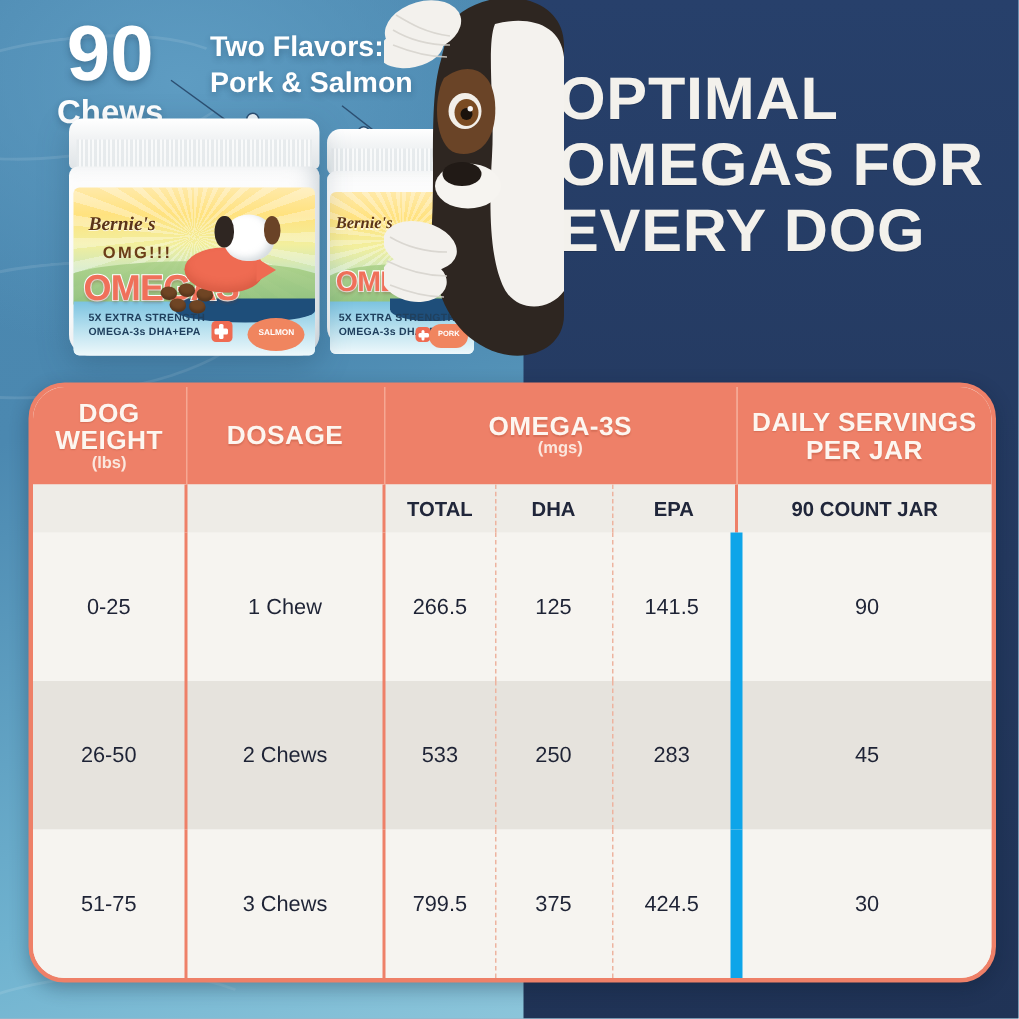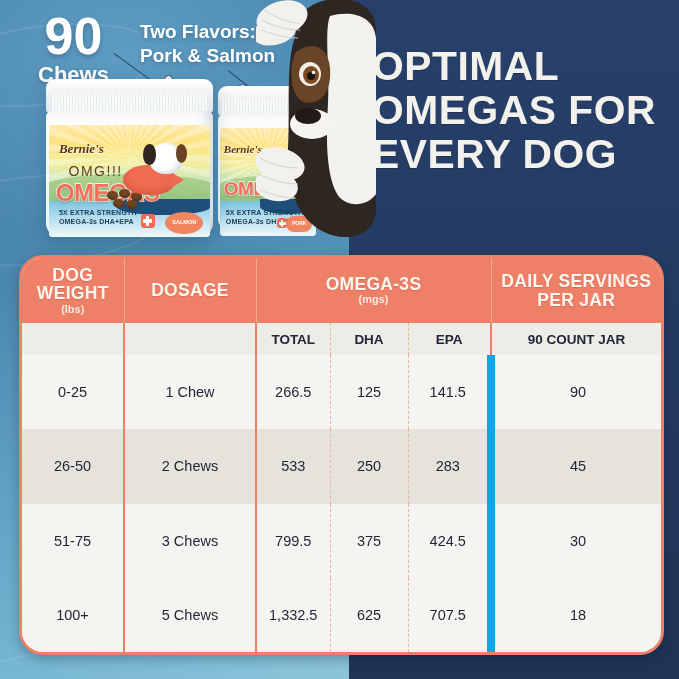--- a/index.html
+++ b/index.html
@@ -121,21 +121,21 @@
     position:absolute; left:42%; bottom:20%; width:58%; height:14%;
     background:#1e4e7a; border-radius:0 0 60% 60%;
   }
   .lbl-brand {
     position:absolute; left:6%; top:14%;
     font-family:"Liberation Serif", serif; font-style:italic; font-weight:bold;
     color:#5b3418; font-size:13px; text-shadow:0 1px 0 rgba(255,255,255,.7);
   }
   .lbl-omg {
     position:absolute; left:12%; top:34%;
-    font-weight:normal; color:#6b3d18; font-size:14px; letter-spacing:1.5px;
+    font-weight:bold; color:#6b3d18; font-size:11px; letter-spacing:1.5px;
   }
   .lbl-omegas {
     position:absolute; left:4%; top:48%;
     font-weight:bold; font-size:24px; letter-spacing:-0.5px;
     color:#f0705a; -webkit-text-stroke:1.4px #ffffff;
     paint-order:stroke fill;
     text-shadow:0 2px 2px rgba(120,60,40,0.28);
   }
   .lbl-sub {
     position:absolute; left:6%; bottom:9%;
@@ -421,23 +421,15 @@
         <td class="cell">45</td>
       </tr>
       <tr class="row-odd">
         <td class="cell">51-75</td>
         <td class="cell">3 Chews</td>
         <td class="cell" style="border-right:none;">799.5</td>
         <td class="cell dash-l">375</td>
         <td class="cell dash-both">424.5</td>
         <td class="cell">30</td>
       </tr>
-      <tr class="row-odd">
-        <td class="cell">100+</td>
-        <td class="cell">5 Chews</td>
-        <td class="cell" style="border-right:none;">1,332.5</td>
-        <td class="cell dash-l">625</td>
-        <td class="cell dash-both">707.5</td>
-        <td class="cell">18</td>
-      </tr>
     </tbody>
   </table>
 </div>
 
 </body></html>

